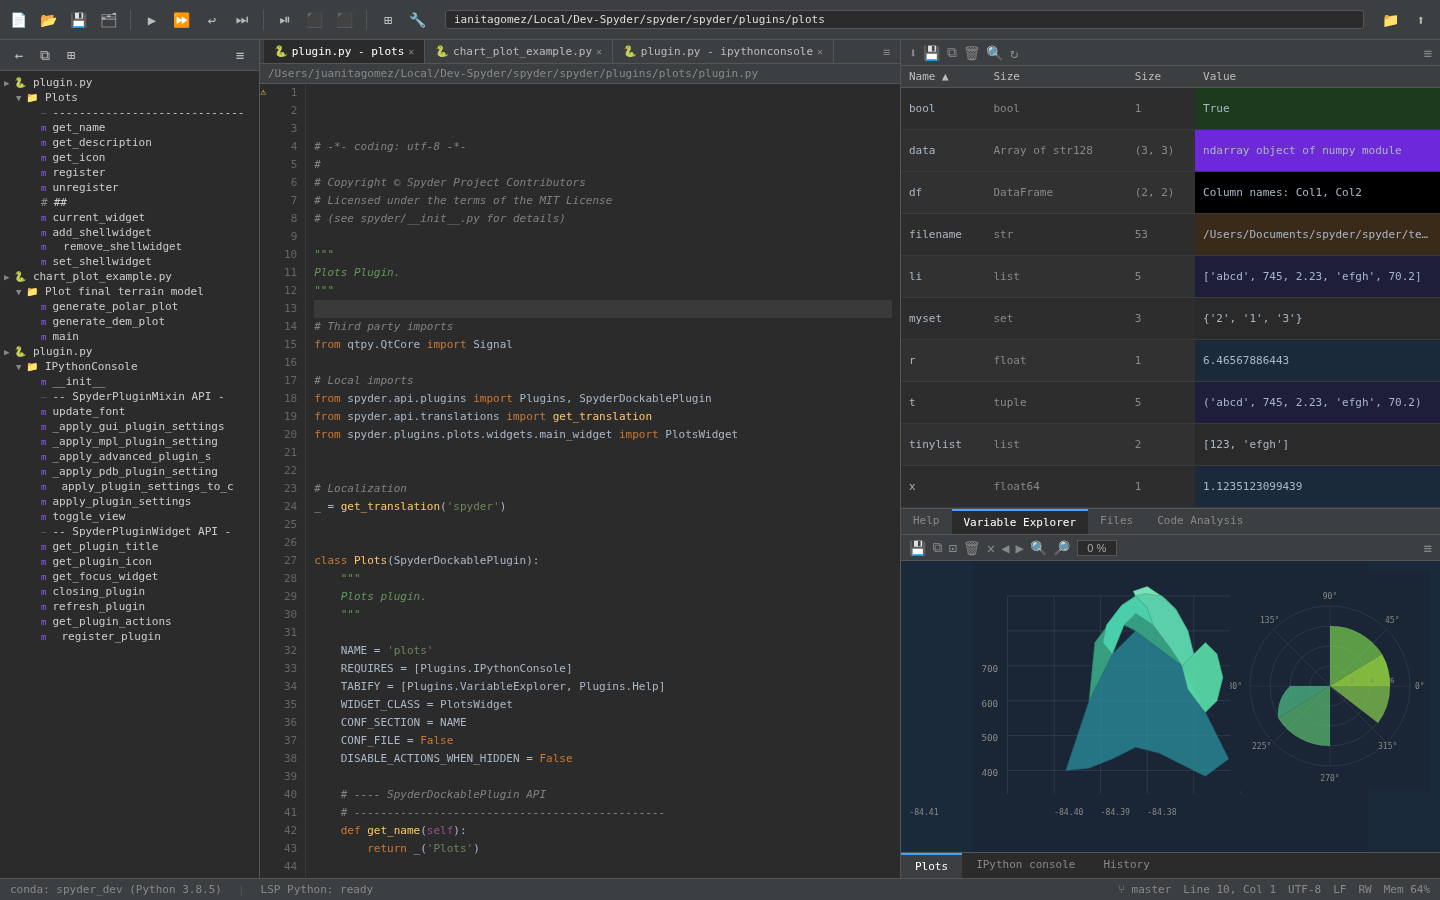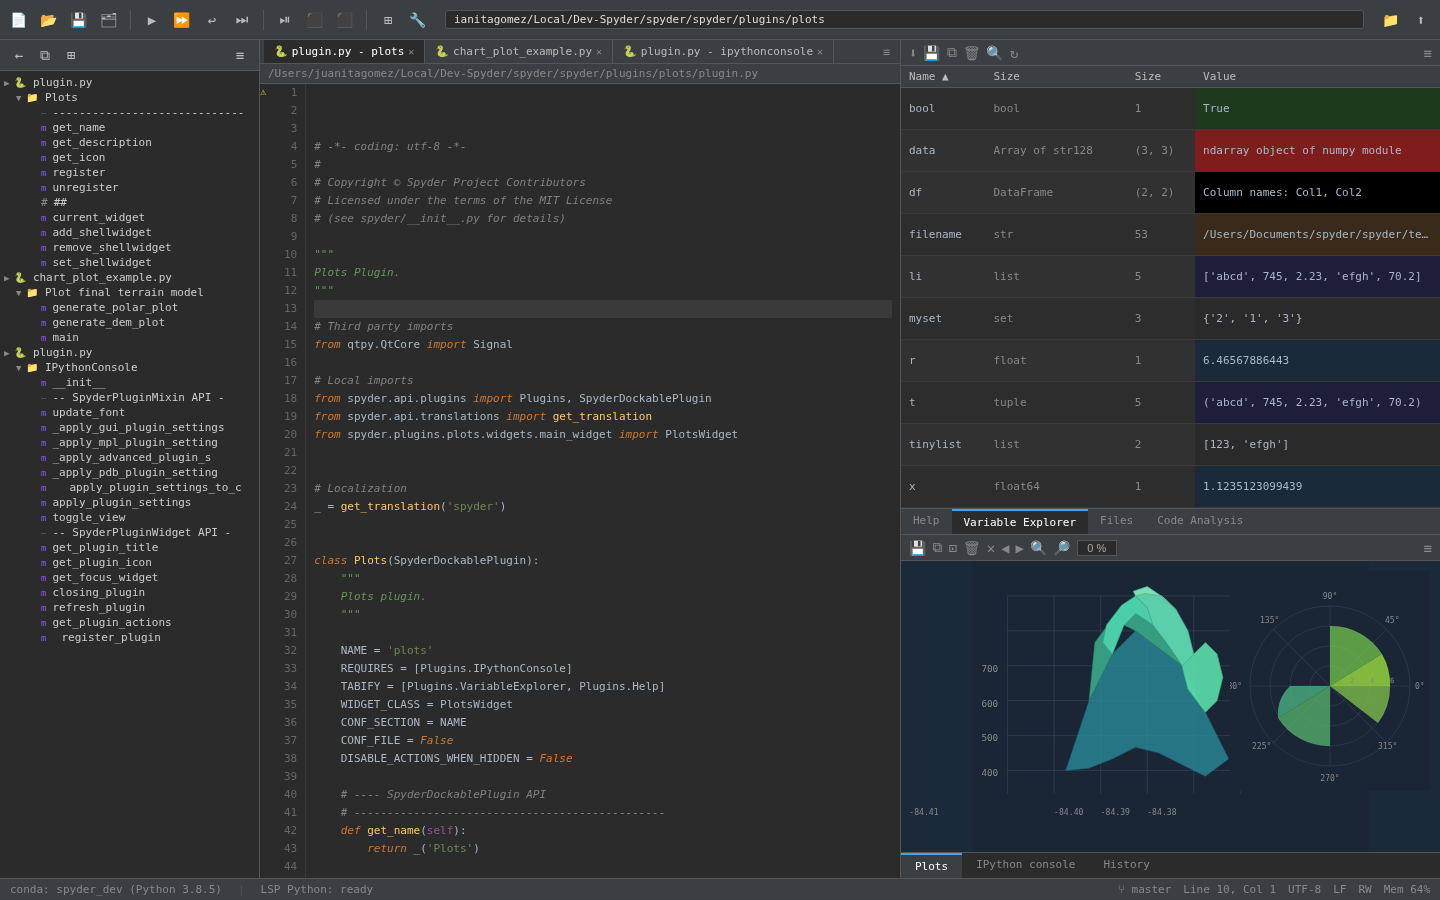--- a/index.html
+++ b/index.html
@@ -31,21 +31,21 @@
     .editor-tab .close-btn { color: #888; font-size: 10px; cursor: pointer; }
     .tab-spacer { flex: 1; }
     .tab-menu-btn { color: #888; font-size: 12px; padding: 0 6px; cursor: pointer; }
     #breadcrumb { background: #3c3f41; padding: 3px 8px; font-size: 11px; color: #888; border-bottom: 1px solid #555; flex-shrink: 0; }
     #editor-content { flex: 1; display: flex; overflow: hidden; background: #2b2b2b; }
     #line-numbers { background: #2b2b2b; color: #666; text-align: right; padding: 0 8px; font-size: 11px; line-height: 18px; user-select: none; border-right: 1px solid #3a3a3a; flex-shrink: 0; }
     #code-content { flex: 1; overflow-y: auto; padding: 0 8px; font-size: 11px; line-height: 18px; white-space: pre; color: #a9b7c6; }
     .warning-gutter { width: 16px; background: #2b2b2b; flex-shrink: 0; display: flex; flex-direction: column; }
 
     
-    .kw { color: #cc7832; font-style: italic; }
+    .kw { color: #cc7832; }
     .str { color: #6a8759; }
     .comment { color: #808080; font-style: italic; }
     .func-name { color: #ffc66d; }
     .cls-name { color: #a9b7c6; }
     .self-kw { color: #94558d; }
     .string-doc { color: #629755; font-style: italic; }
 
     
     #right-panel { width: 540px; display: flex; flex-direction: column; border-left: 1px solid #555; flex-shrink: 0; }
 
@@ -54,21 +54,21 @@
     #var-toolbar { background: #3c3f41; display: flex; align-items: center; padding: 4px 8px; gap: 6px; border-bottom: 1px solid #555; flex-shrink: 0; }
     .var-toolbar-btn { color: #888; font-size: 14px; cursor: pointer; }
     .var-toolbar-spacer { flex: 1; }
     #var-table { flex: 1; overflow-y: auto; }
     #var-table table { width: 100%; border-collapse: collapse; font-size: 11px; }
     #var-table th { background: #3c3f41; color: #bbb; padding: 4px 8px; text-align: left; border-bottom: 1px solid #555; font-weight: normal; cursor: pointer; position: sticky; top: 0; }
     #var-table td { padding: 14px 8px; border-bottom: 1px solid #3a3a3a; color: #a9b7c6; }
     .var-row-0 { background: #2d2d2d; }
     .var-row-1 { background: #313131; }
     .val-bool { color: #6a8759; background: #1e3a1e; }
-    .val-array { color: #8888c6; background: #7f1d1d; }
+    .val-array { color: #8888c6; background: #6d28d9; }
     .val-datetime { color: #6a8759; background: #1a3a1a; }
     .val-df { color: #a9b7c6; background: #000000; }
     .val-str { color: #cc7832; background: #3a2a1a; }
     .val-list { color: #6a8759; background: #1e1e3a; }
     .val-set { color: #a9b7c6; background: #2a2a2a; }
     .val-float { color: #6897bb; background: #1a2a3a; }
     .val-tuple { color: #6a8759; background: #1e1e3a; }
     .val-list2 { color: #a9b7c6; background: #2a2a2a; }
     .val-float64 { color: #6897bb; background: #1a2a3a; }
     #var-tabs { display: flex; background: #3c3f41; border-top: 1px solid #555; flex-shrink: 0; }
@@ -192,21 +192,21 @@
           <span style="margin-left:3px;color:#ccc;">current_widget</span>
         </div>
         <div class="tree-item tree-indent-2">
           <span style="width:10px;display:inline-block;"></span>
           <span style="color:#8b5cf6;font-size:9px;">m</span>
           <span style="margin-left:3px;color:#ccc;">add_shellwidget</span>
         </div>
         <div class="tree-item tree-indent-2">
           <span style="width:10px;display:inline-block;"></span>
           <span style="color:#8b5cf6;font-size:9px;">m</span>
-          <span style="margin-left:3px;color:#ccc;">remove_shellwidget</span>
+          <span style="margin-left:14px;color:#ccc;font-family:Liberation Mono, monospace;">remove_shellwidget</span>
         </div>
         <div class="tree-item tree-indent-2">
           <span style="width:10px;display:inline-block;"></span>
           <span style="color:#8b5cf6;font-size:9px;">m</span>
           <span style="margin-left:3px;color:#ccc;">set_shellwidget</span>
         </div>
         <div class="tree-item tree-indent-0">
           <span style="color:#888;font-size:9px;margin-right:2px;">▶</span>
           <span style="color:#3a86d1;font-size:10px;">🐍</span>
           <span style="margin-left:3px;color:#ccc;">chart_plot_example.py</span>
@@ -272,21 +272,21 @@
           <span style="margin-left:3px;color:#ccc;">_apply_advanced_plugin_s</span>
         </div>
         <div class="tree-item tree-indent-2">
           <span style="width:10px;display:inline-block;"></span>
           <span style="color:#8b5cf6;font-size:9px;">m</span>
           <span style="margin-left:3px;color:#ccc;">_apply_pdb_plugin_setting</span>
         </div>
         <div class="tree-item tree-indent-2">
           <span style="width:10px;display:inline-block;"></span>
           <span style="color:#8b5cf6;font-size:9px;">m</span>
-          <span style="margin-left:20px;color:#ccc;text-align:center;">apply_plugin_settings_to_c</span>
+          <span style="margin-left:12px;color:#ccc;text-align:center;">apply_plugin_settings_to_c</span>
         </div>
         <div class="tree-item tree-indent-2">
           <span style="width:10px;display:inline-block;"></span>
           <span style="color:#8b5cf6;font-size:9px;">m</span>
           <span style="margin-left:3px;color:#ccc;">apply_plugin_settings</span>
         </div>
         <div class="tree-item tree-indent-2">
           <span style="width:10px;display:inline-block;"></span>
           <span style="color:#8b5cf6;font-size:9px;">m</span>
           <span style="margin-left:3px;color:#ccc;">toggle_view</span>

